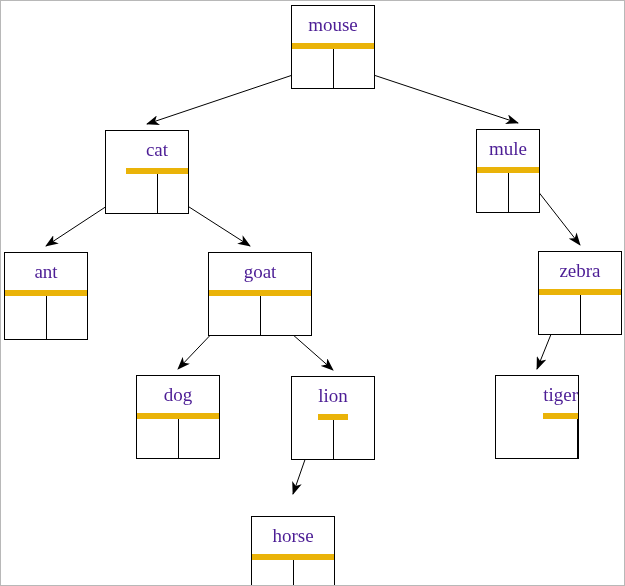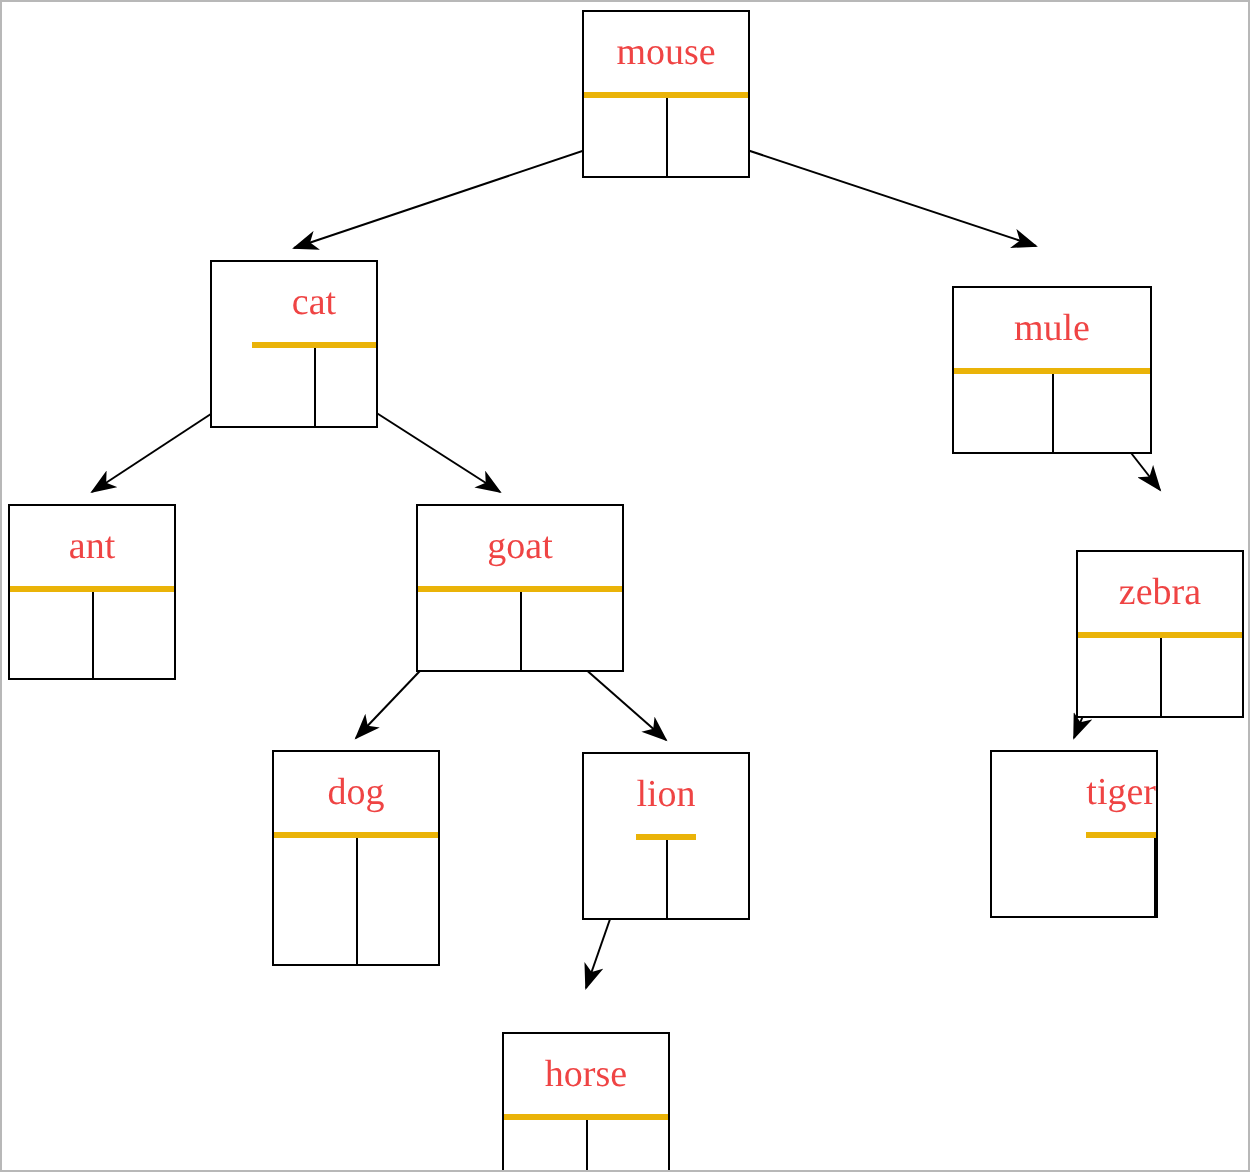--- a/index.html
+++ b/index.html
@@ -28,26 +28,26 @@
     position: absolute;
     box-sizing: border-box;
     border: 1px solid #000000;
     background: #ffffff;
     display: flex;
     flex-direction: column;
   }
   .node-label {
     box-sizing: border-box;
     height: 43px;
-    border-bottom: 3px solid #eab308;
+    border-bottom: 6px solid #eab308;
     display: flex;
     align-items: center;
     justify-content: center;
     font-size: 19px;
-    color: #ef4444;
+    color: #4c1d95;
     line-height: 1;
   }
   .node-cells {
     flex: 1;
     display: flex;
   }
   .node-cell {
     flex: 1;
   }
   .node-cell.left {
@@ -84,49 +84,49 @@
           <div class="node-cell right"></div>
         </div>
       </div>
       <div class="tree-node" style="left: 104px; top: 129px; width: 84px; height: 84px; padding-left: 20px;">
         <div class="node-label">cat</div>
         <div class="node-cells">
           <div class="node-cell left"></div>
           <div class="node-cell right"></div>
         </div>
       </div>
-      <div class="tree-node" style="left: 475px; top: 128px; width: 100px; height: 84px; margin-top: 14px;">
+      <div class="tree-node" style="left: 475px; top: 128px; width: 64px; height: 84px;">
         <div class="node-label">mule</div>
         <div class="node-cells">
           <div class="node-cell left"></div>
           <div class="node-cell right"></div>
         </div>
       </div>
       <div class="tree-node" style="left: 3px; top: 251px; width: 84px; height: 88px;">
         <div class="node-label">ant</div>
         <div class="node-cells">
           <div class="node-cell left"></div>
           <div class="node-cell right"></div>
         </div>
       </div>
       <div class="tree-node" style="left: 207px; top: 251px; width: 104px; height: 84px;">
         <div class="node-label">goat</div>
         <div class="node-cells">
           <div class="node-cell left"></div>
           <div class="node-cell right"></div>
         </div>
       </div>
-      <div class="tree-node" style="left: 537px; top: 250px; width: 84px; height: 84px; margin-top: 24px;">
+      <div class="tree-node" style="left: 537px; top: 250px; width: 84px; height: 84px;">
         <div class="node-label">zebra</div>
         <div class="node-cells">
           <div class="node-cell left"></div>
           <div class="node-cell right"></div>
         </div>
       </div>
-      <div class="tree-node" style="left: 135px; top: 374px; width: 84px; height: 108px;">
+      <div class="tree-node" style="left: 135px; top: 374px; width: 84px; height: 84px;">
         <div class="node-label">dog</div>
         <div class="node-cells">
           <div class="node-cell left"></div>
           <div class="node-cell right"></div>
         </div>
       </div>
       <div class="tree-node" style="left: 290px; top: 375px; width: 84px; height: 84px; align-items: center;">
         <div class="node-label">lion</div>
         <div class="node-cells">
           <div class="node-cell left"></div>

